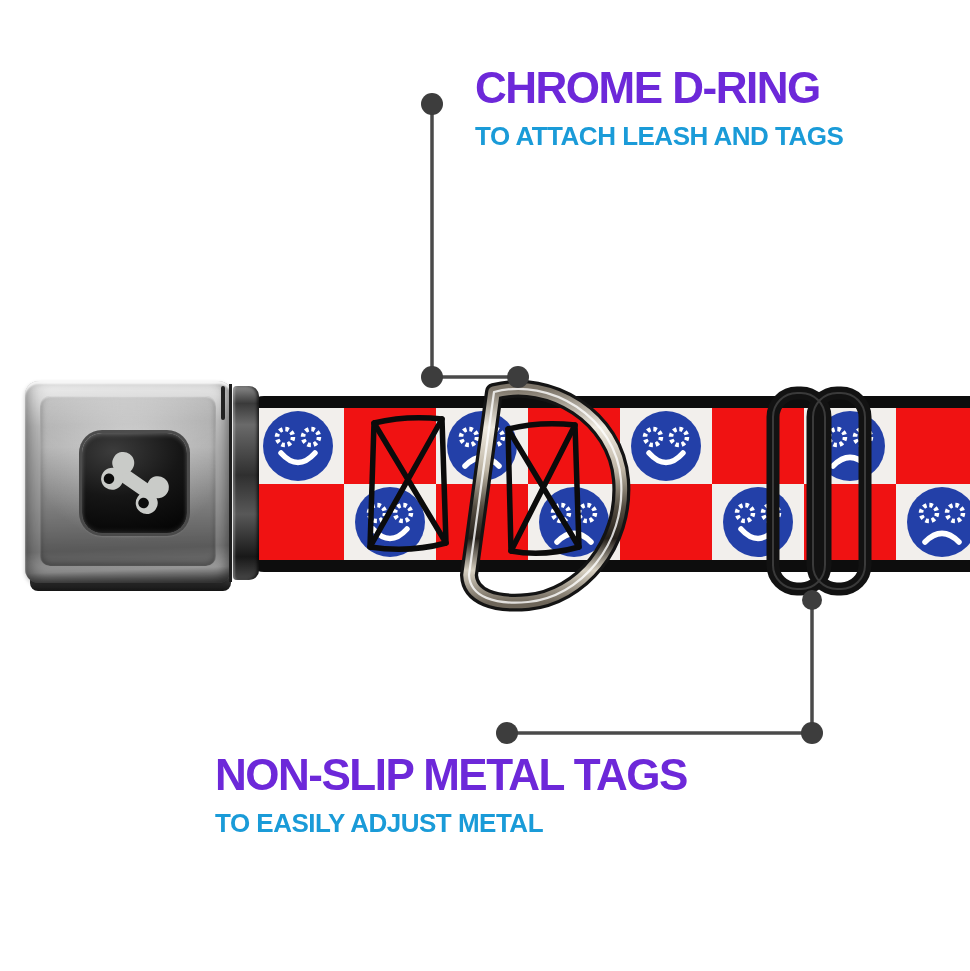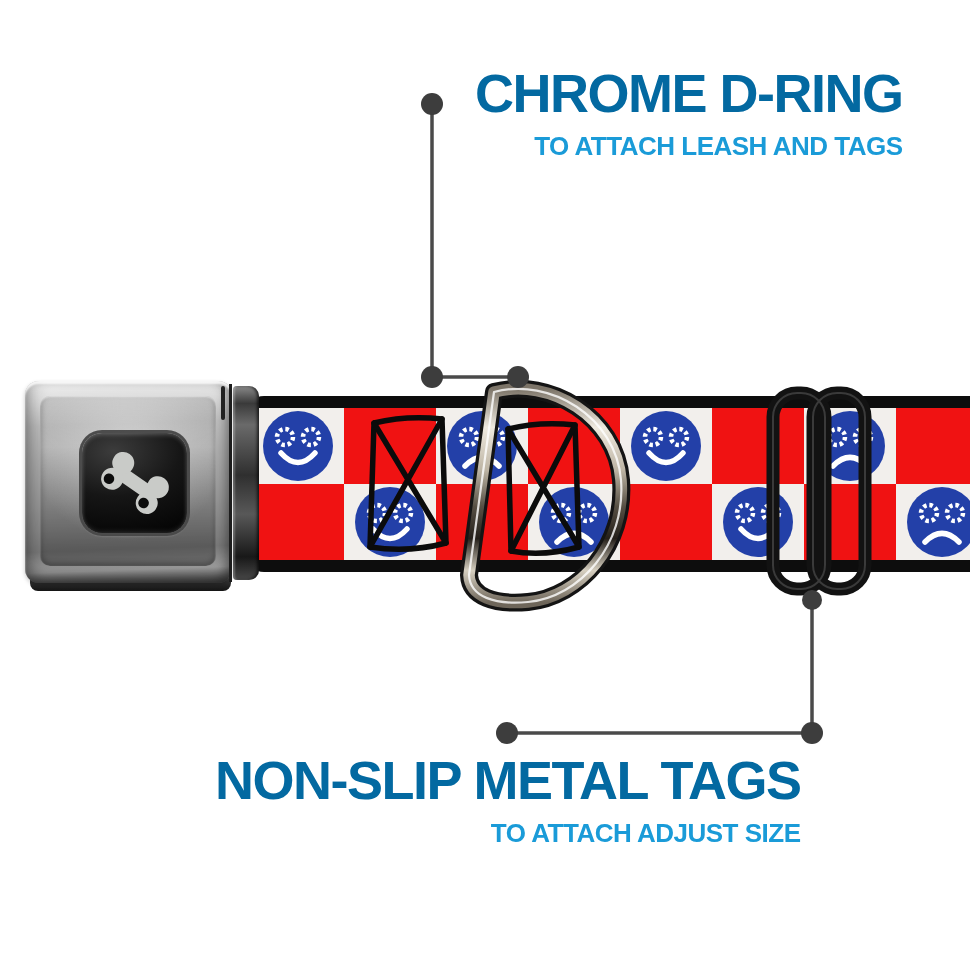--- a/index.html
+++ b/index.html
@@ -4,26 +4,26 @@
 <style>
   html,body{margin:0;padding:0;background:#fff;}
   .stage{
     position:relative;width:970px;height:971px;overflow:hidden;
     background:#ffffff;
     font-family:"Liberation Sans", sans-serif;
   }
   
   .callout-text{position:absolute;z-index:6;}
   .callout-text .title{
-    font-weight:bold;font-size:54px;line-height:1.0;
-    letter-spacing:-1.5px;color:#0369a1;text-align:center;
+    font-weight:bold;font-size:44px;line-height:1.0;
+    letter-spacing:-1.5px;color:#6d28d9;
   }
   .callout-text .subtitle{
     font-weight:bold;font-size:26px;line-height:1.0;margin-top:13px;
-    letter-spacing:-0.5px;color:#1a9bd8;text-align:right;
+    letter-spacing:-0.5px;color:#1a9bd8;
   }
   .callout-text.top{left:475px;top:66px;}
   .callout-text.bottom{left:215px;top:753px;}
   
   .callout-lines{position:absolute;left:0;top:0;z-index:5;pointer-events:none;}
   
   .band{
     position:absolute;left:246px;top:396px;width:724px;height:176px;
     background:#0d0d0d;border-radius:18px 0 0 18px;overflow:hidden;z-index:1;
   }
@@ -99,21 +99,21 @@
     <circle cx="507" cy="733" r="11" fill="#3d3d3d"></circle>
   </svg>
 
   <div class="callout-text top">
     <div class="title">CHROME D-RING</div>
     <div class="subtitle">TO ATTACH LEASH AND TAGS</div>
   </div>
 
   <div class="callout-text bottom">
     <div class="title">NON-SLIP METAL TAGS</div>
-    <div class="subtitle">TO ATTACH ADJUST SIZE</div>
+    <div class="subtitle">TO EASILY ADJUST METAL</div>
   </div>
 
   <div class="band">
     <div class="checker" id="checker">
         <div class="col">
           <div class="cell" style="background: rgb(242, 239, 236);">
             <svg viewBox="0 0 92 76">
               <circle cx="46" cy="38" r="35" fill="#2340a8"></circle>
               <circle cx="33" cy="29" r="8" fill="none" stroke="#ffffff" stroke-width="4.5" stroke-dasharray="3.5 2.8"></circle>
               <circle cx="59" cy="29" r="8" fill="none" stroke="#ffffff" stroke-width="4.5" stroke-dasharray="3.5 2.8"></circle>

